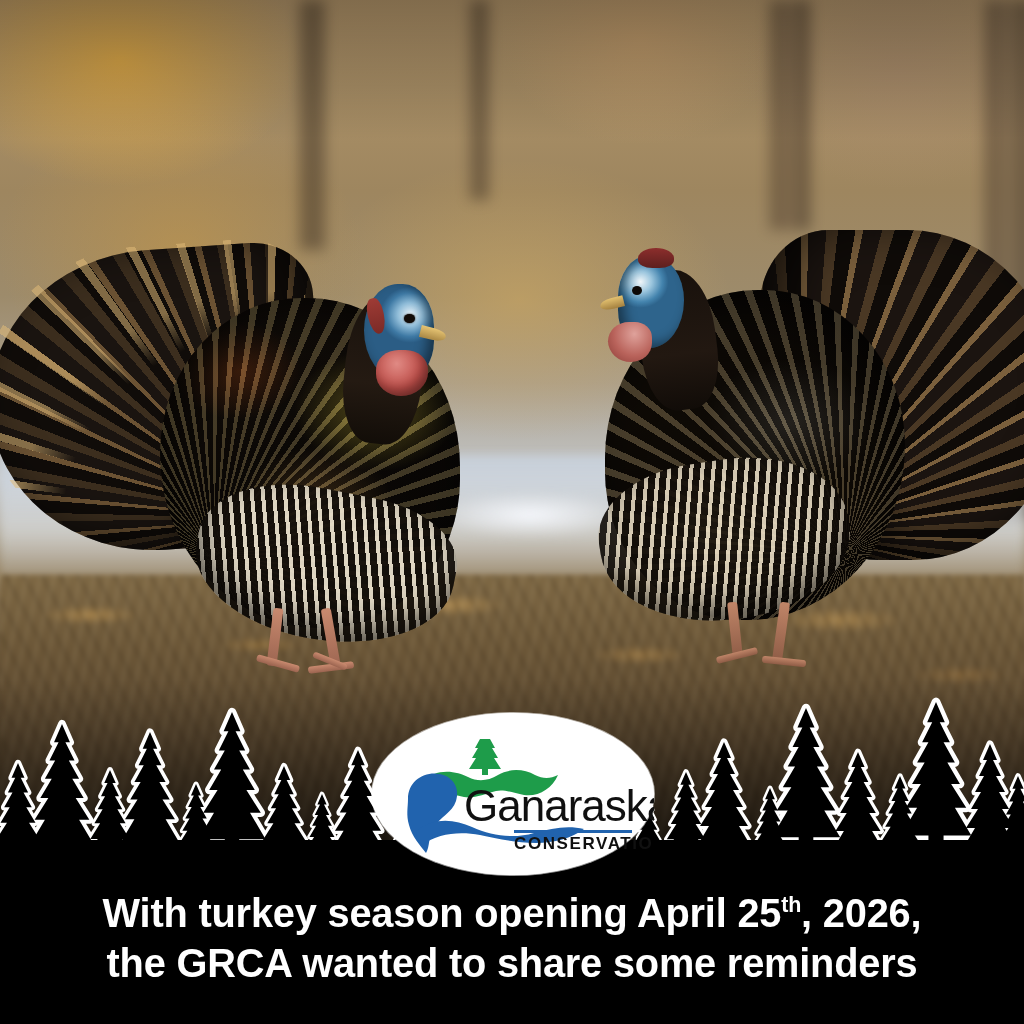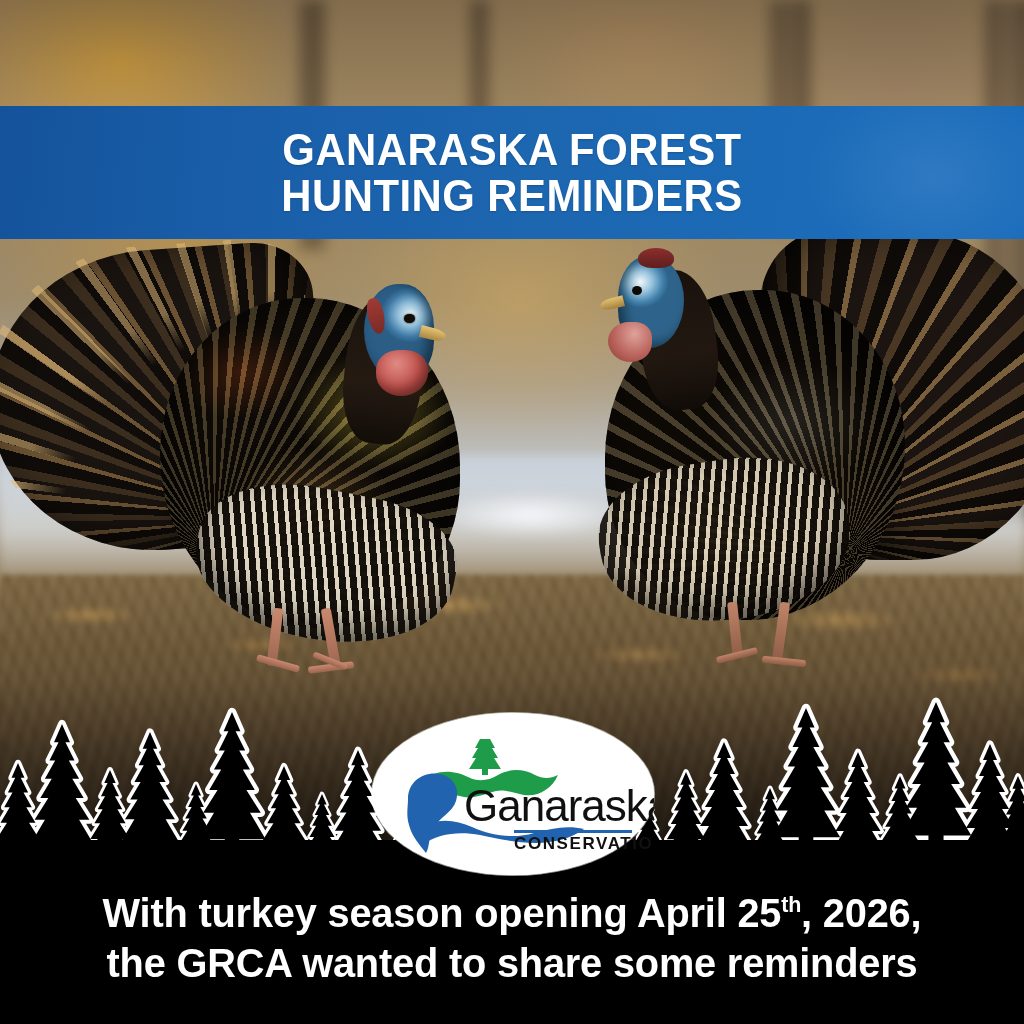--- a/index.html
+++ b/index.html
@@ -435,25 +435,19 @@
       <path d="M44,118 C62,104 82,106 100,114 C120,123 142,126 162,120
                C180,115 196,112 212,116 C200,125 182,130 164,130
                C142,130 124,125 108,122 C88,118 66,120 50,132 C46,128 44,123 44,118 Z" fill="#2163ae"></path>
 
       <text x="92" y="108" font-family="'Liberation Sans', sans-serif" font-size="44" font-weight="400" fill="#101010" letter-spacing="-1">Ganaraska</text>
       <rect x="142" y="117" width="118" height="3" fill="#2163ae"></rect>
       <text x="142" y="136" font-family="'Liberation Sans', sans-serif" font-size="17" font-weight="700" fill="#101010" letter-spacing="1.6">CONSERVATION</text>
     </svg>
   </div>
 
-  <div class="banner">
-    <h1 class="banner-title">
-      <span>GANARASKA FOREST</span>
-      <span>HUNTING REMINDERS</span>
-    </h1>
-  </div>
 
   <div class="caption">
     <span class="line"><span>With turkey season opening April 25</span><sup>th</sup><span>, 2026,</span></span>
     <span class="line">the GRCA wanted to share some reminders</span>
   </div>
 
 </div>
 
 </body></html>

